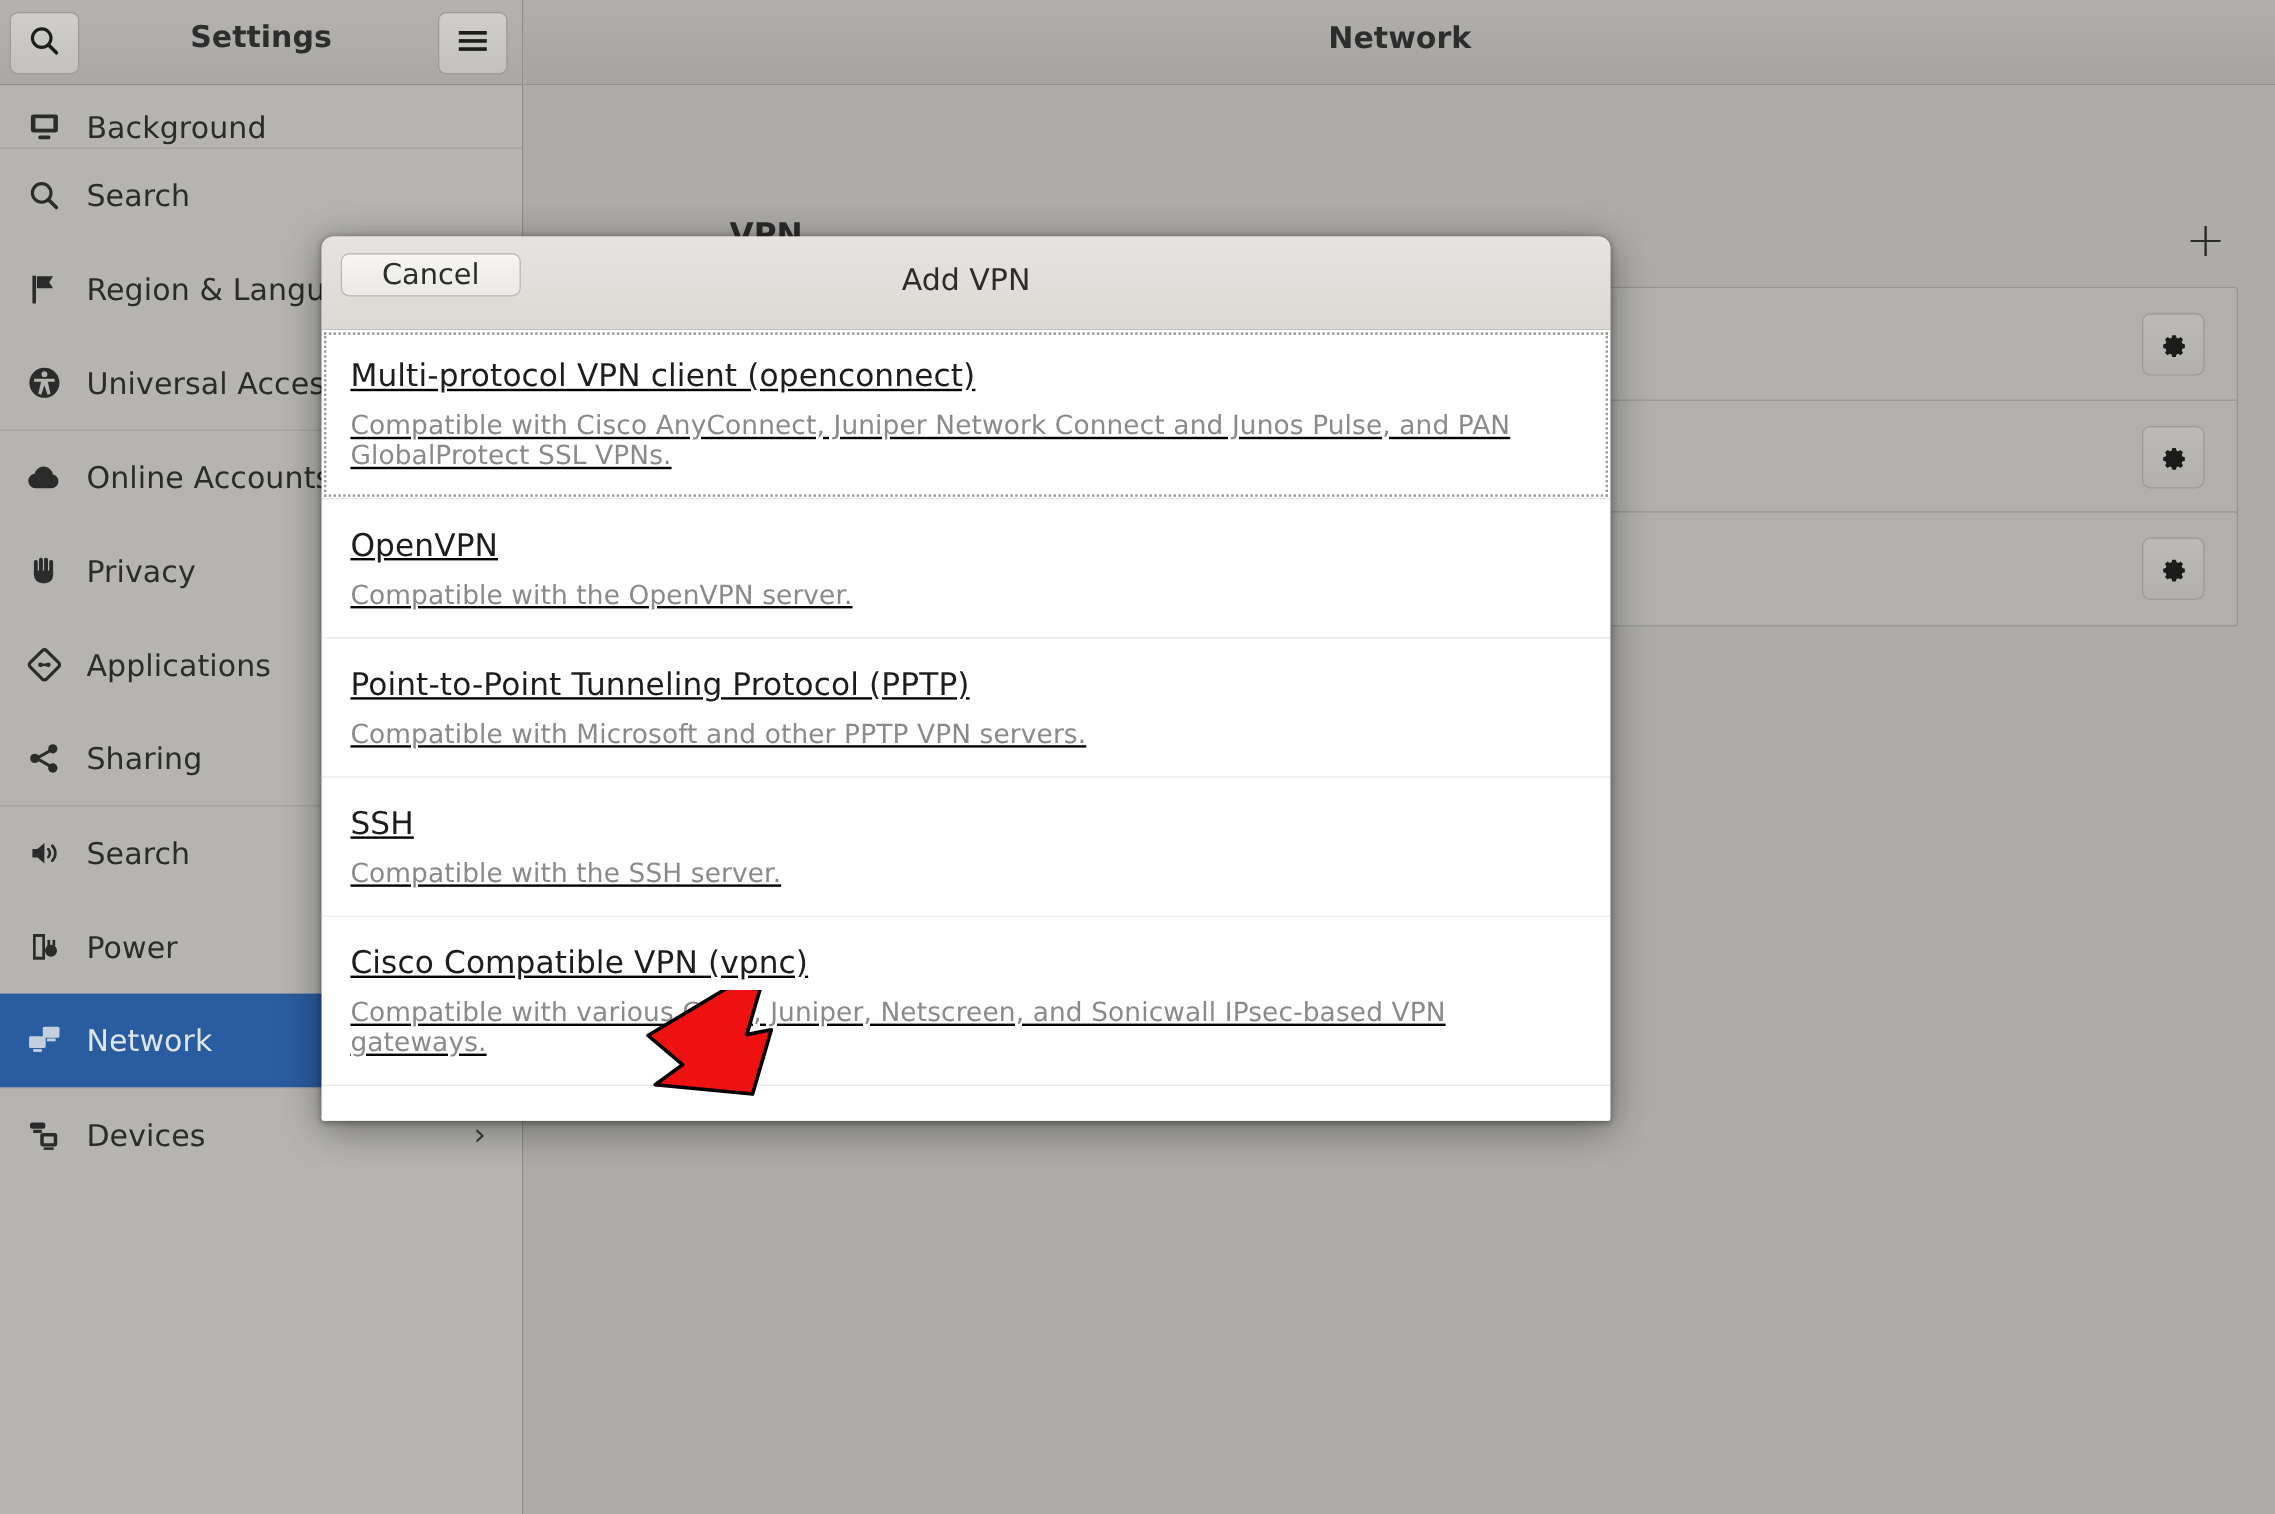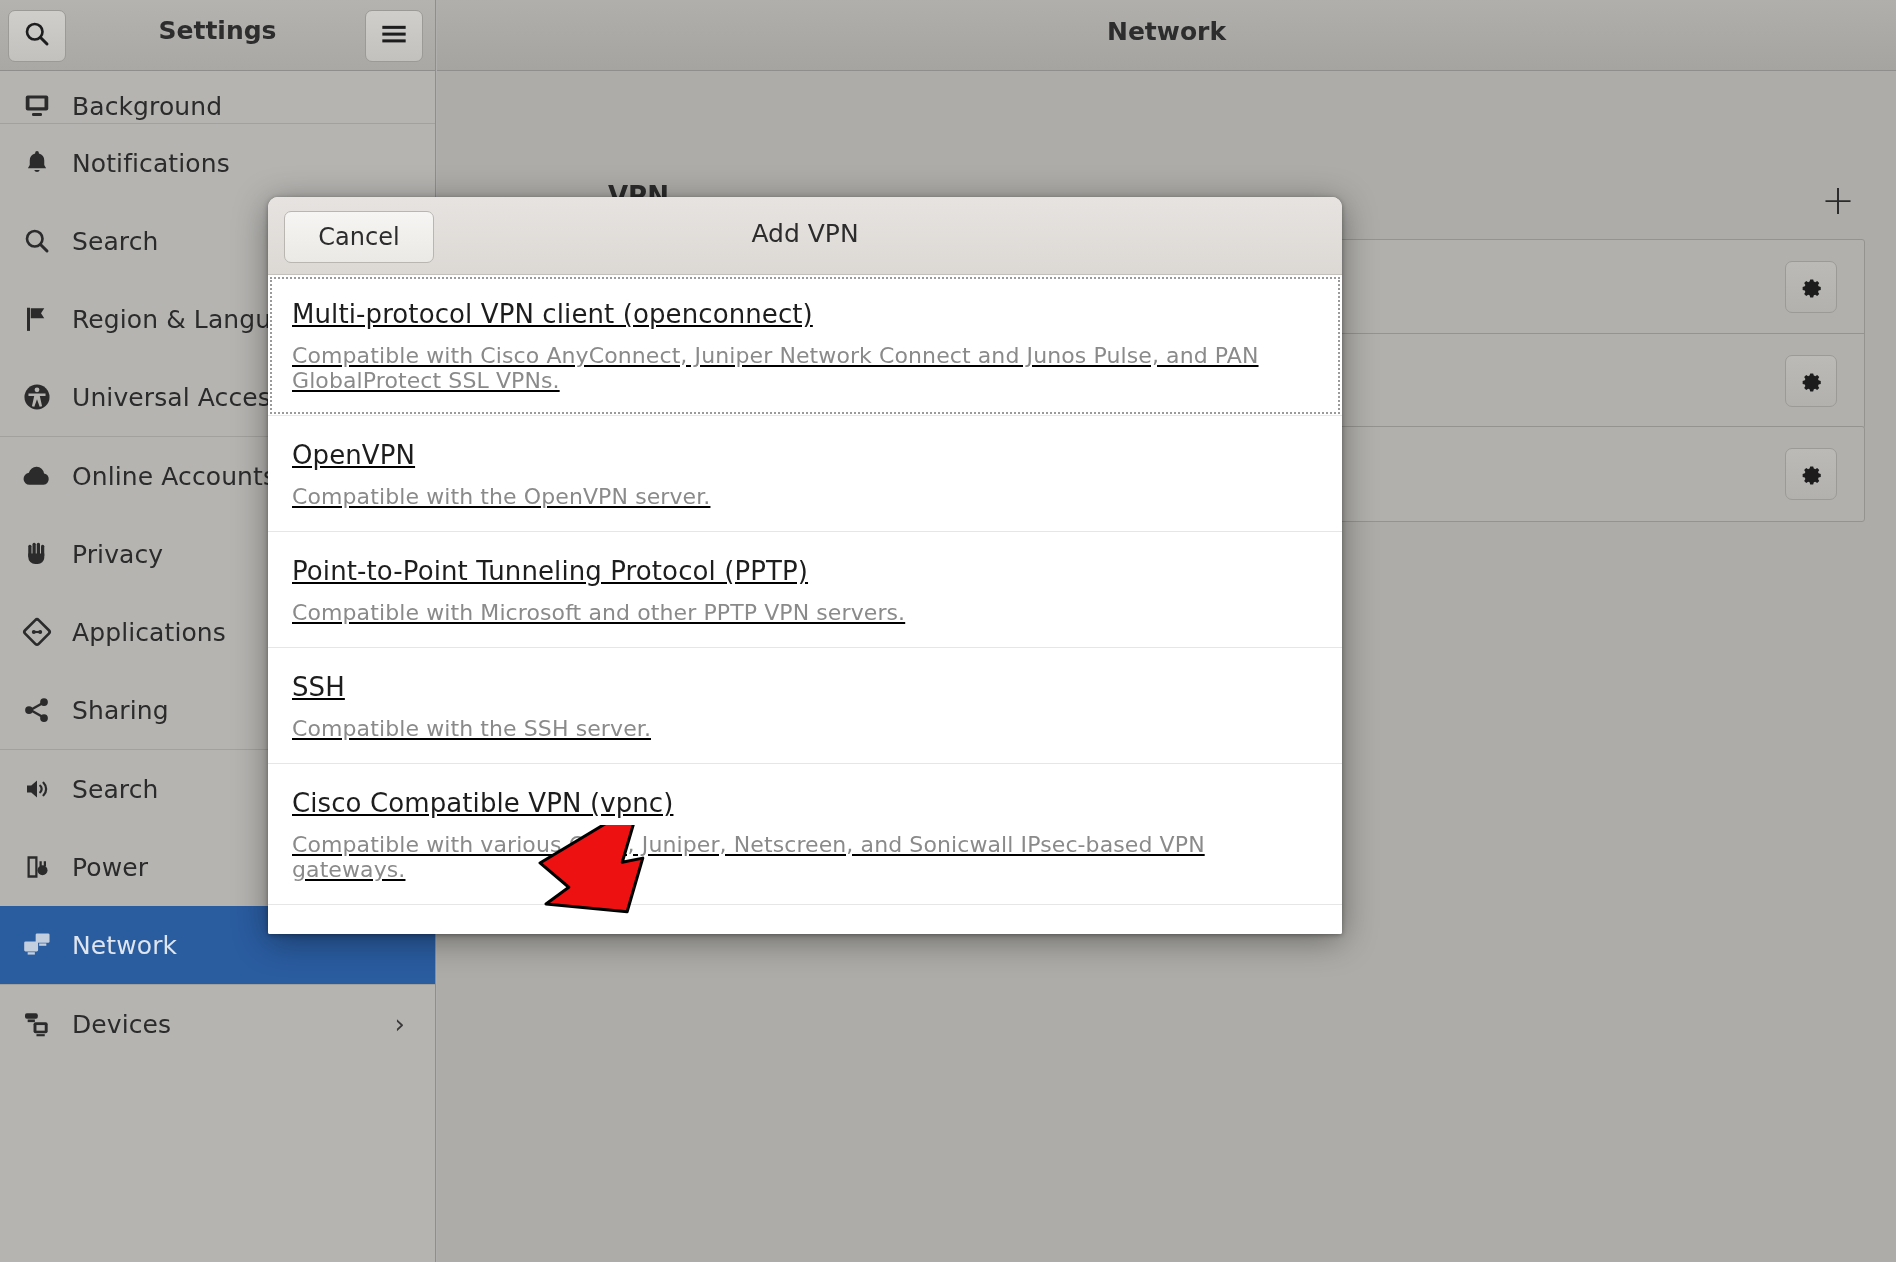--- a/index.html
+++ b/index.html
@@ -208,21 +208,21 @@
     position: absolute;
     left: 0; right: 0; top: 22px;
     text-align: center;
     font-size: 25px;
     font-weight: normal;
     color: #2c2c2c;
   }
   .cancel-btn {
     position: absolute;
     left: 16px; top: 14px;
-    width: 150px; height: 52px;
+    width: 150px; height: 36px;
     border-radius: 7px;
     border: 1px solid #b9b6b2;
     background: linear-gradient(to bottom, #f6f5f3, #ebe9e5);
     box-sizing: border-box;
     display: flex; align-items: center; justify-content: center;
     font-size: 24px;
     color: #2c2c2c;
   }
 
   .dialog-list {
@@ -343,29 +343,20 @@
           <svg width="30" height="30" viewBox="0 0 24 24" aria-hidden="true">
             <rect x="3" y="3.5" width="18" height="12" rx="1.6" fill="#2b2b2b"></rect>
             <rect x="6" y="6" width="12" height="7" fill="#b5b4b1"></rect>
             <rect x="8" y="17.6" width="8" height="2.4" rx="1" fill="#2b2b2b"></rect>
           </svg>
         </span>
         <span class="s-label">Background</span>
       </div>
       <div class="side-sep"></div>
 
-      <div class="side-item">
-        <span class="s-icon">
-          <svg width="30" height="30" viewBox="0 0 24 24" aria-hidden="true">
-            <path fill="#2b2b2b" d="M12 2.4a1.5 1.5 0 00-1.5 1.5v.5A5.8 5.8 0 006.2 10v3.6l-1.5 2.6h14.6l-1.5-2.6V10a5.8 5.8 0 00-4.3-5.6v-.5A1.5 1.5 0 0012 2.4z"></path>
-            <path fill="#2b2b2b" d="M9.8 17.6a2.3 2.3 0 004.4 0z"></path>
-          </svg>
-        </span>
-        <span class="s-label">Notifications</span>
-      </div>
 
       <div class="side-item">
         <span class="s-icon">
           <svg width="30" height="30" viewBox="0 0 24 24" aria-hidden="true">
             <circle cx="10.2" cy="10.2" r="6.2" fill="none" stroke="#2b2b2b" stroke-width="2.1"></circle>
             <line x1="14.8" y1="14.8" x2="20" y2="20" stroke="#2b2b2b" stroke-width="2.4" stroke-linecap="round"></line>
           </svg>
         </span>
         <span class="s-label">Search</span>
       </div>

